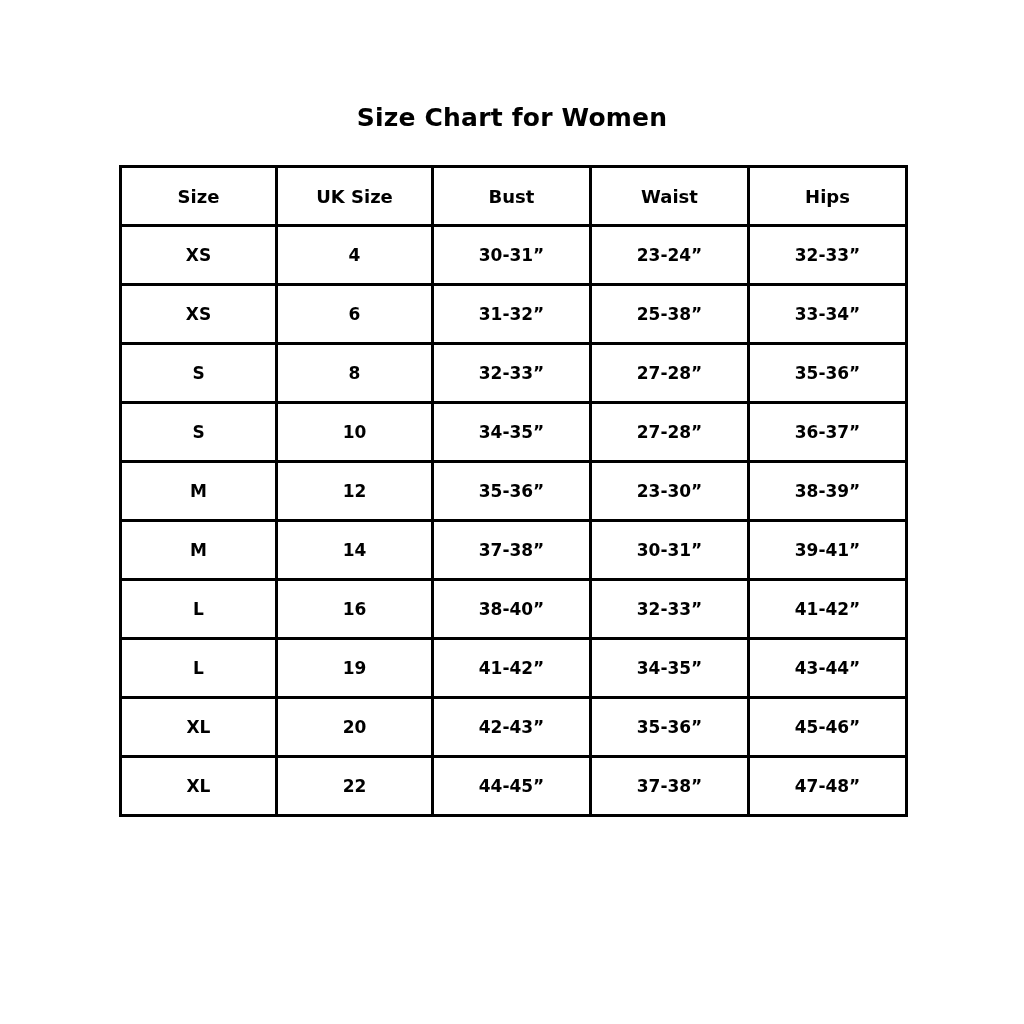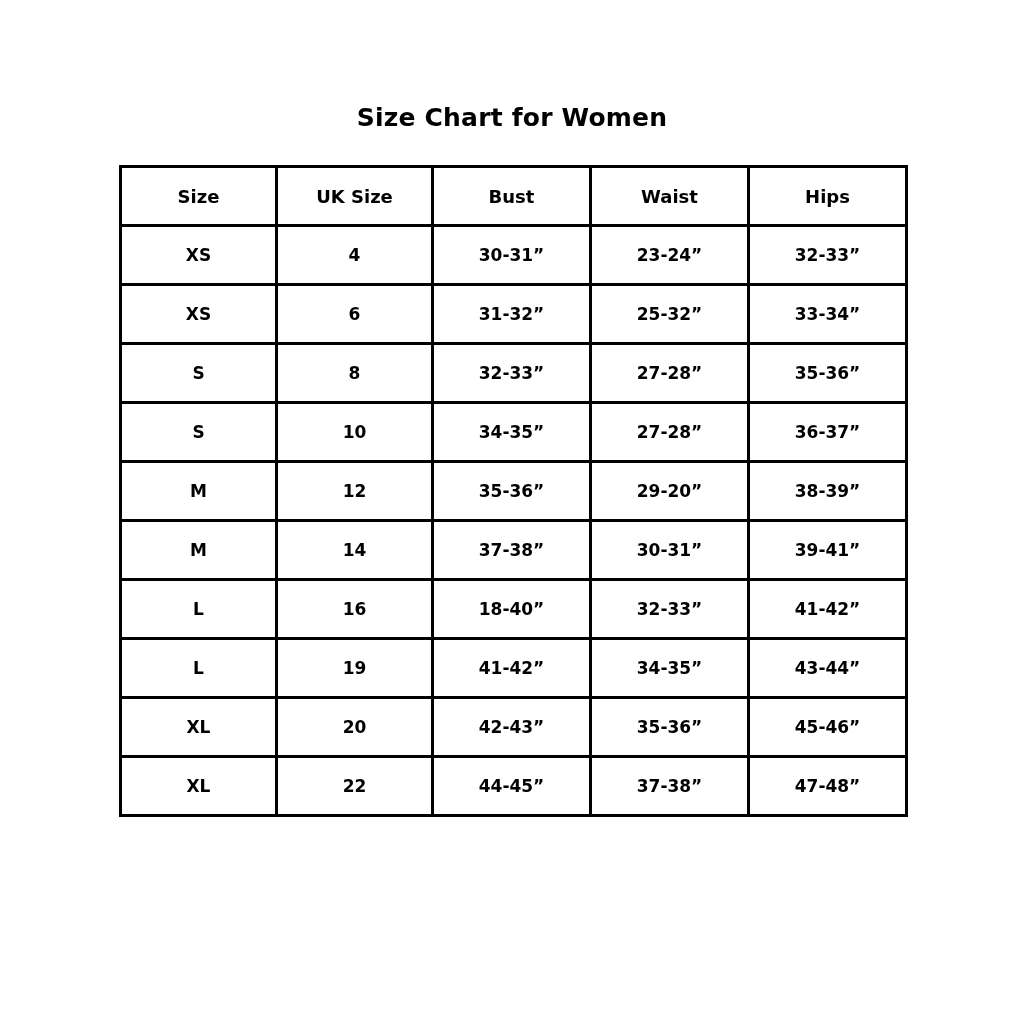--- a/index.html
+++ b/index.html
@@ -91,55 +91,55 @@
           <td>XS</td>
           <td>4</td>
           <td>30-31”</td>
           <td>23-24”</td>
           <td>32-33”</td>
         </tr>
         <tr>
           <td>XS</td>
           <td>6</td>
           <td>31-32”</td>
-          <td>25-32”</td>
+          <td>25-38”</td>
           <td>33-34”</td>
         </tr>
         <tr>
           <td>S</td>
           <td>8</td>
           <td>32-33”</td>
           <td>27-28”</td>
           <td>35-36”</td>
         </tr>
         <tr>
           <td>S</td>
           <td>10</td>
           <td>34-35”</td>
           <td>27-28”</td>
           <td>36-37”</td>
         </tr>
         <tr>
           <td>M</td>
           <td>12</td>
           <td>35-36”</td>
-          <td>29-20”</td>
+          <td>23-30”</td>
           <td>38-39”</td>
         </tr>
         <tr>
           <td>M</td>
           <td>14</td>
           <td>37-38”</td>
           <td>30-31”</td>
           <td>39-41”</td>
         </tr>
         <tr>
           <td>L</td>
           <td>16</td>
-          <td>18-40”</td>
+          <td>38-40”</td>
           <td>32-33”</td>
           <td>41-42”</td>
         </tr>
         <tr>
           <td>L</td>
           <td>19</td>
           <td>41-42”</td>
           <td>34-35”</td>
           <td>43-44”</td>
         </tr>

